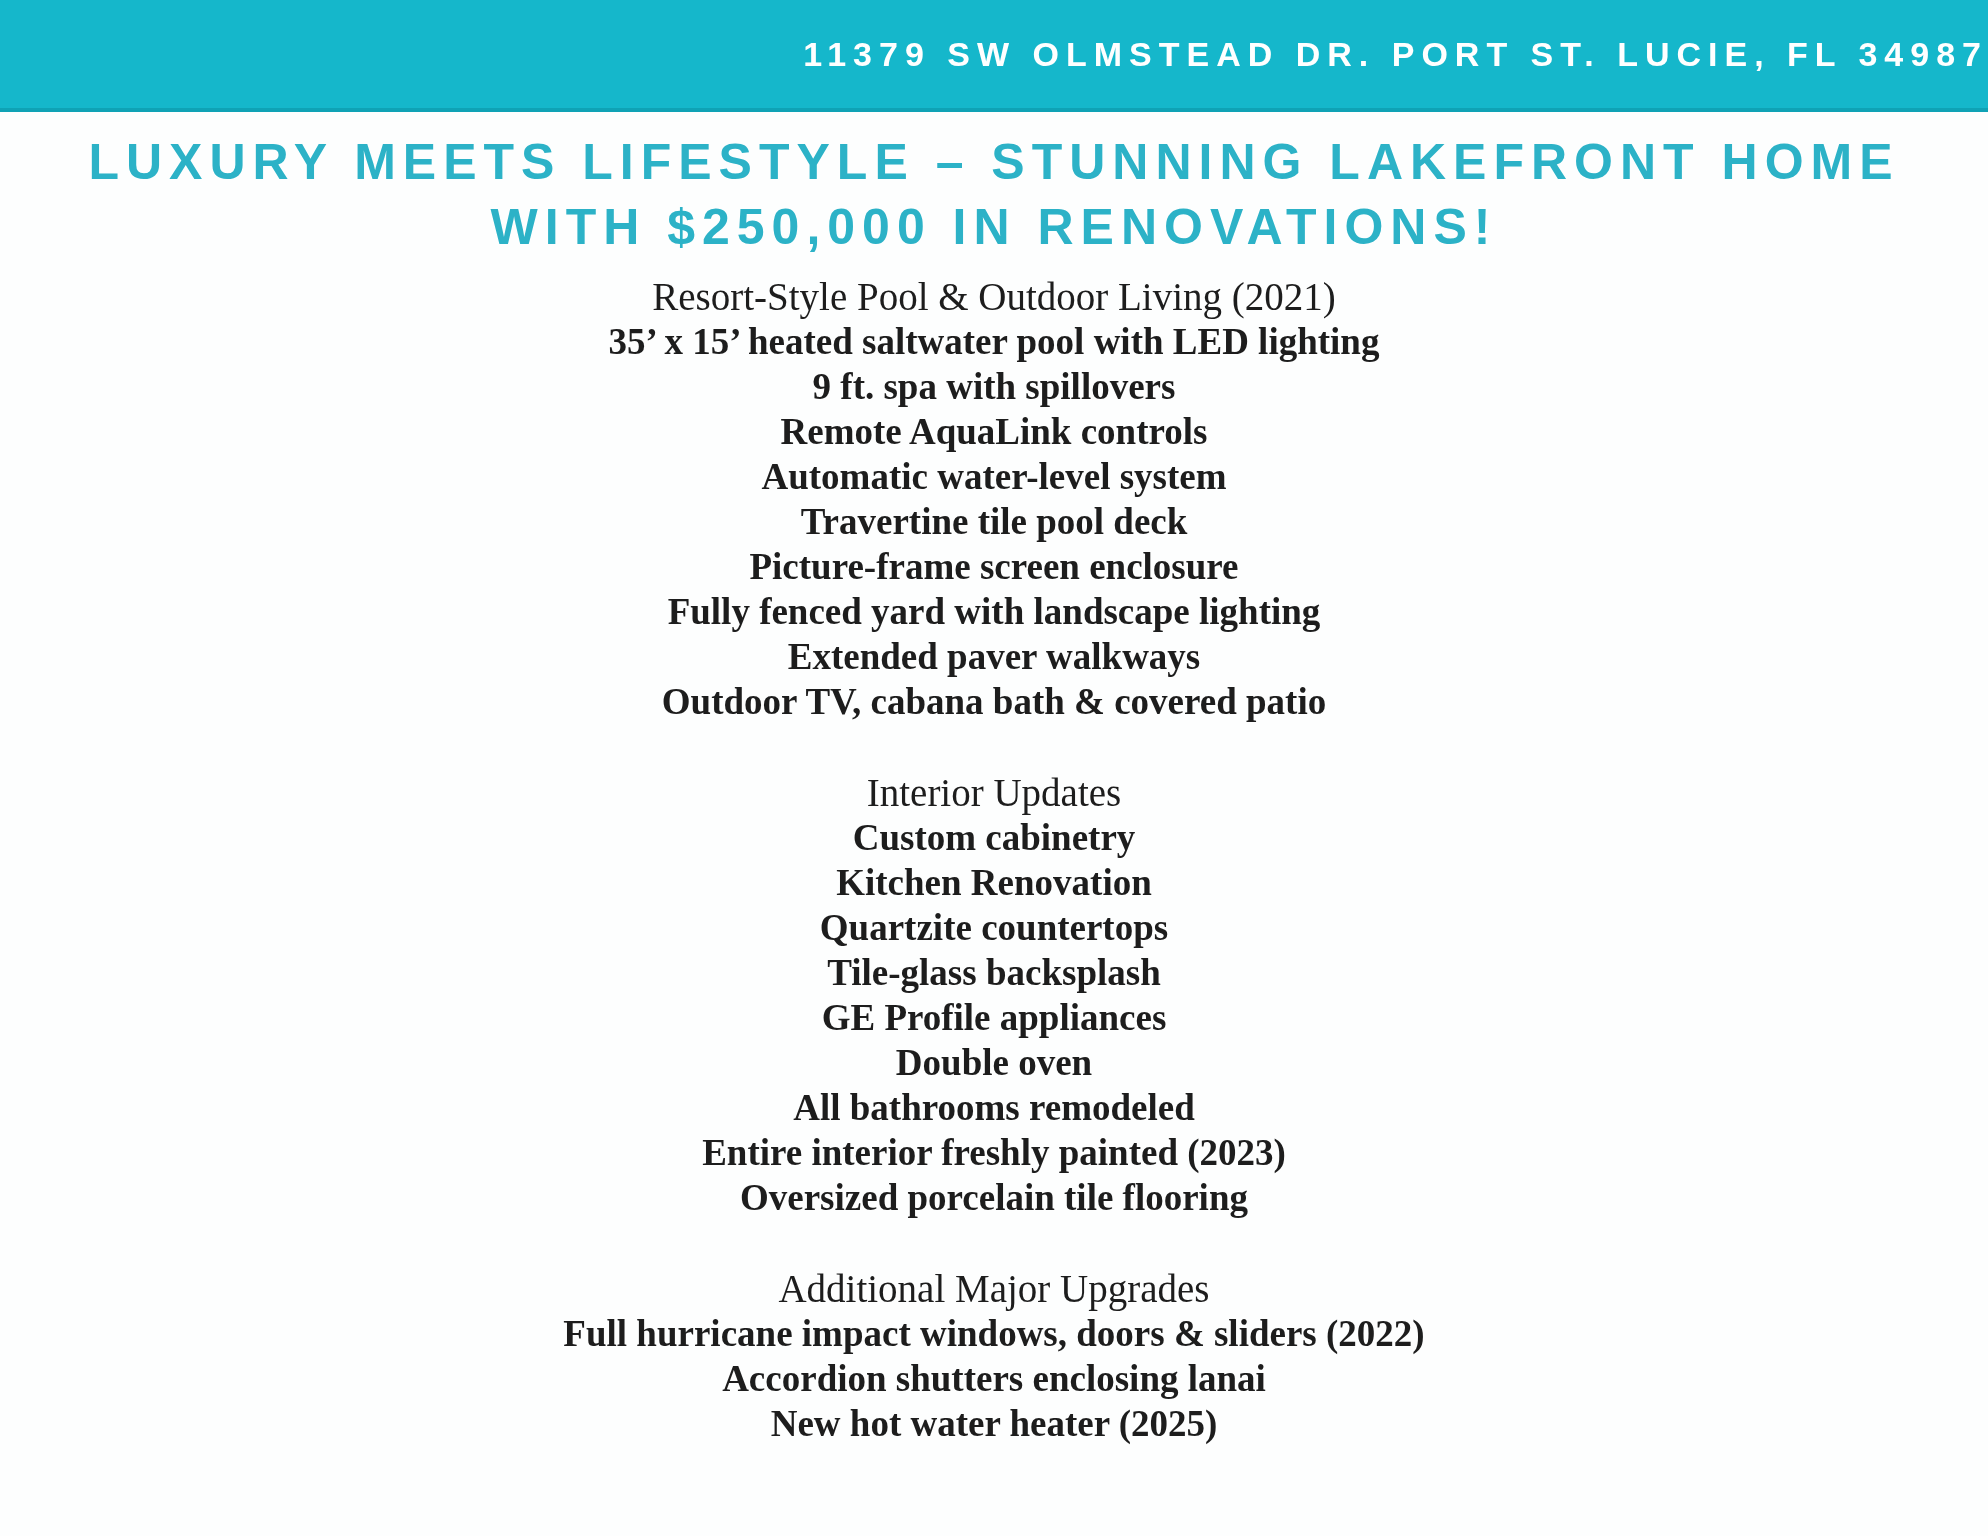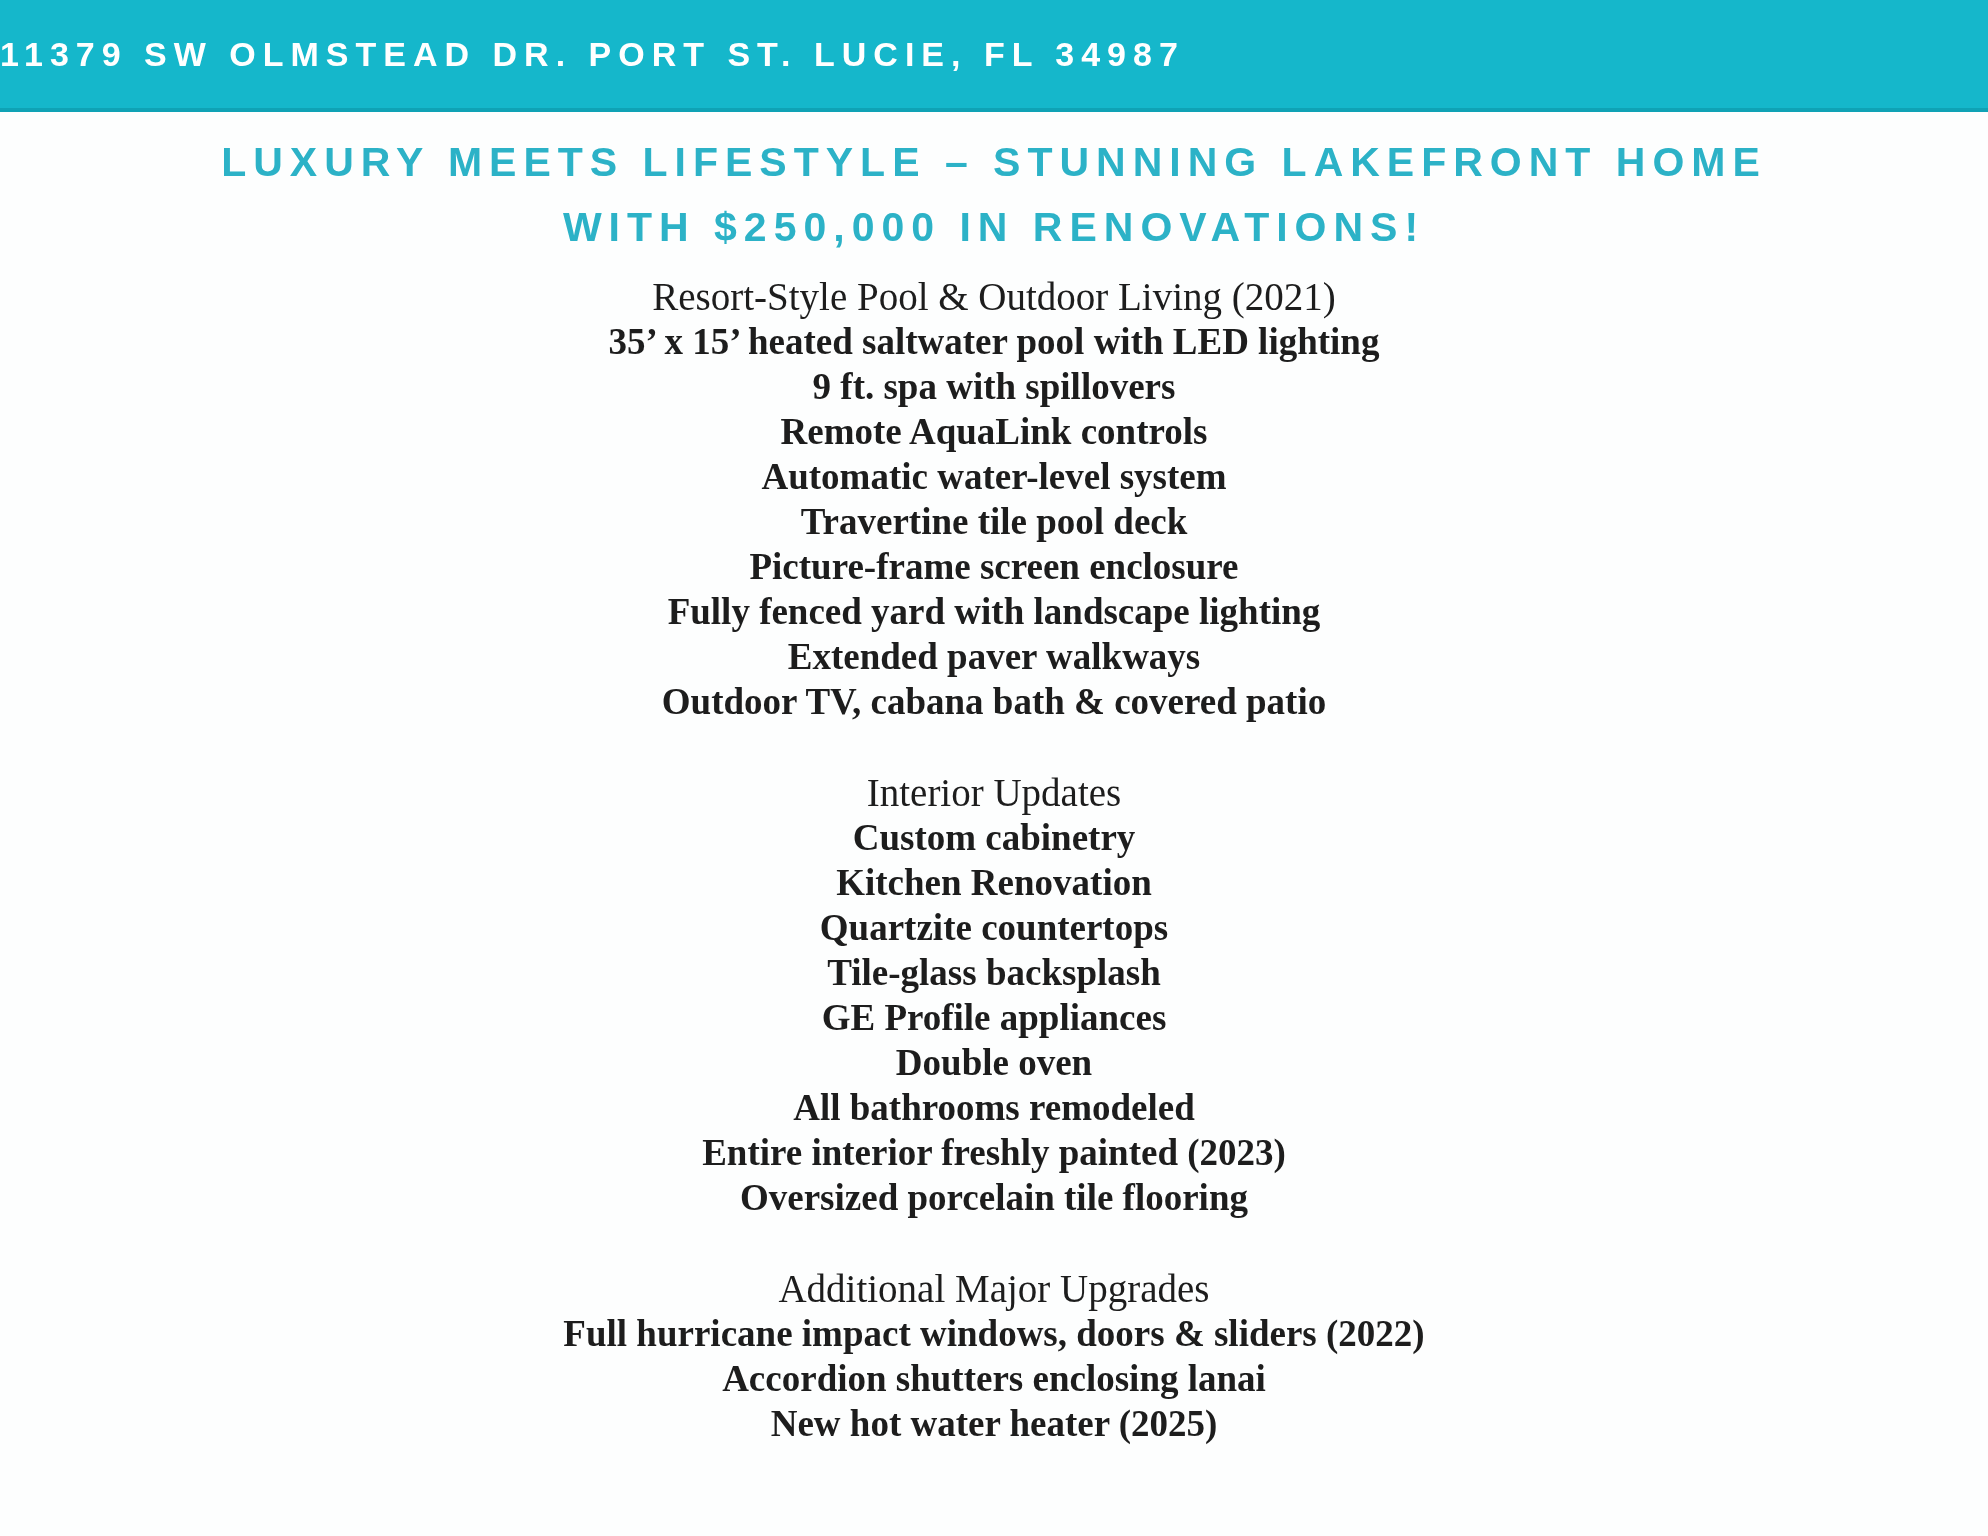--- a/index.html
+++ b/index.html
@@ -23,42 +23,42 @@
   }
 
   
   .banner {
     width: 100%;
     height: 112px;
     background: var(--banner-bg, #15b7cb);
     border-bottom: 4px solid var(--banner-border, #0fa2b5);
     display: flex;
     align-items: center;
-    justify-content: flex-start;
+    justify-content: flex-end;
   }
   .banner-text {
     font-family: "Liberation Sans", "DejaVu Sans", sans-serif;
     font-weight: 700;
     font-size: 34px;
     letter-spacing: 7px;
     color: var(--banner-text, #ffffff);
     text-align: center;
     white-space: nowrap;
   }
 
   
   .headline {
     margin-top: 18px;
     text-align: center;
   }
   .headline-line {
     display: block;
     font-family: "Liberation Sans", "DejaVu Sans", sans-serif;
     font-weight: 700;
-    font-size: 41px;
+    font-size: 50px;
     line-height: 65px;
     letter-spacing: 7px;
     color: var(--headline, #2cb2c7);
     white-space: nowrap;
   }
 
   
   .content {
     margin-top: 14px;
     text-align: center;

